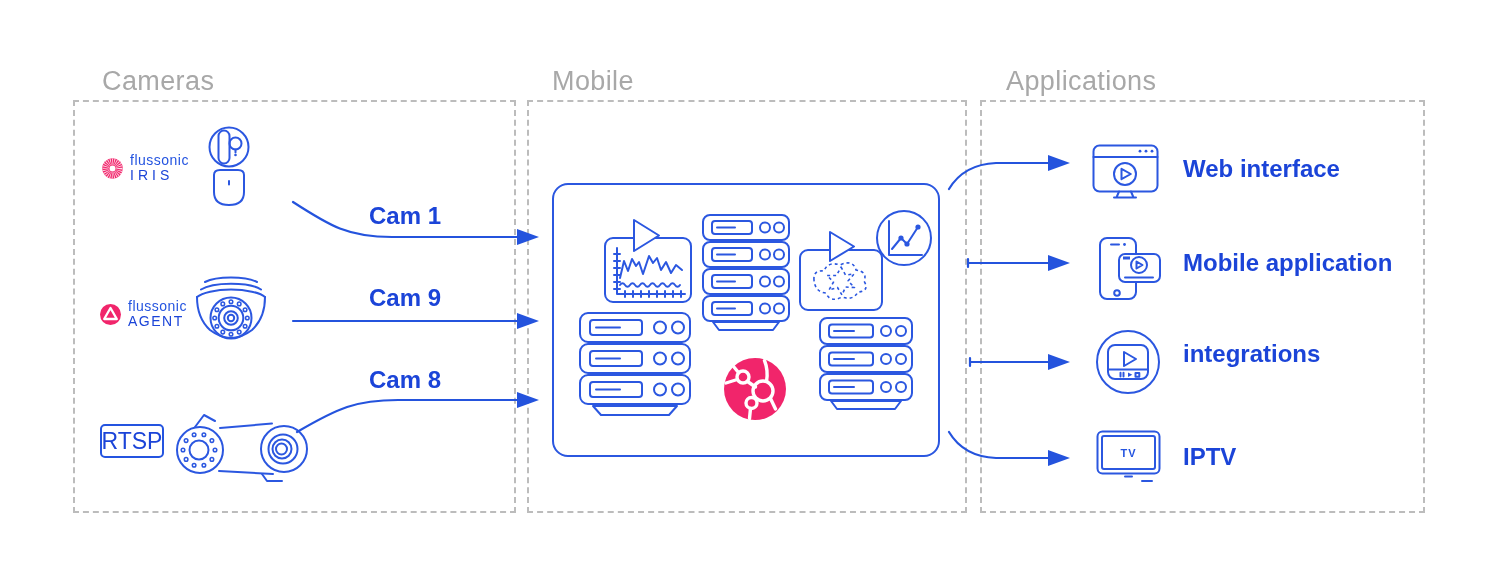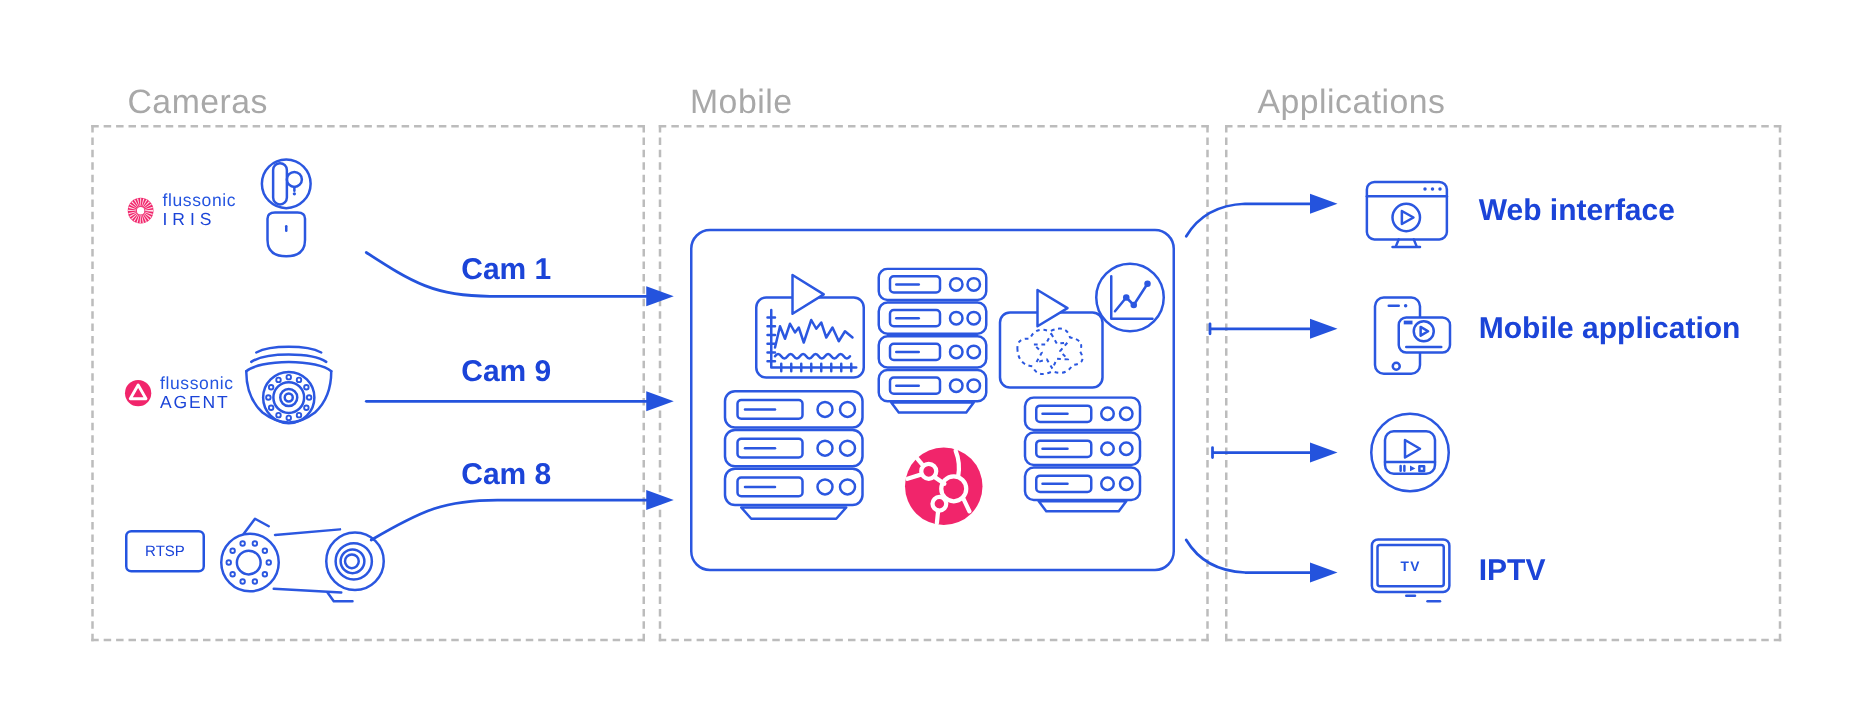--- a/index.html
+++ b/index.html
@@ -10,21 +10,21 @@
   .stream-label{position:absolute;font-size:24px;font-weight:700;color:#1b44d8;}
   .app-label{position:absolute;font-size:24px;font-weight:700;color:#1b44d8;line-height:27px;}
   .logo{position:absolute;display:flex;align-items:flex-start;}
   .logo svg{flex:0 0 auto;margin-top:2px;}
   .logo-text{margin-left:6px;display:flex;flex-direction:column;}
   .logo-brand{font-size:14px;color:#2454e0;letter-spacing:.5px;line-height:11px;}
   .logo-product{font-size:14px;color:#1b44d8;letter-spacing:4px;line-height:19px;font-weight:500;}
   .logo-product.tight{letter-spacing:1.5px;}
   .rtsp-box{position:absolute;left:100px;top:424px;width:60px;height:30px;border:2px solid #2454e0;
             border-radius:5px;display:flex;align-items:center;justify-content:center;
-            font-size:12px;color:#1b44d8;}
+            font-size:23px;color:#1b44d8;}
   .cluster{position:absolute;left:552px;top:183px;width:384px;height:270px;
            border:2px solid #2b57e0;border-radius:16px;background:#fff;}
   .icon{position:absolute;}
   .ln{stroke:#2b57e0;stroke-width:2;fill:none;stroke-linecap:round;stroke-linejoin:round;}
   .fl{fill:#2b57e0;stroke:none;}
   .arrow-line{stroke:#2453dd;stroke-width:2.2;fill:none;stroke-linecap:round;}
   .arrow-head{fill:#2453dd;stroke:none;}
 </style>
 </head>
 <body>
@@ -272,20 +272,21 @@
       <path d="M14,41.5 H54"></path>
       <path d="M30,24 L42,31 L30,38 Z"></path>
     </g>
     <g class="ln" stroke-width="1.8">
       <path d="M26.5,44.8 V48.6 M29.5,44.8 V48.6"></path>
       <rect x="41.5" y="45" width="3.8" height="3.8"></rect>
     </g>
     <path d="M34,44.4 L38.3,46.7 L34,49 Z" class="fl"></path>
   </svg>
   <div class="app-label" style="left:1183px;top:340px;">
+    <div>integrations</div>
   </div>
 
   <svg class="icon" style="left:1096px;top:430px;" width="66" height="54" viewBox="0 0 66 54">
     <g class="ln">
       <rect x="1.5" y="1.5" width="62" height="42" rx="5"></rect>
       <rect x="6" y="6" width="53" height="33" rx="2"></rect>
       <path d="M29,46.5 H36"></path>
       <path d="M46,51 H56"></path>
     </g>
     <text x="32.5" y="27" text-anchor="middle" font-size="11" font-weight="bold" fill="#2454e0" letter-spacing="1" font-family="Liberation Sans, sans-serif">TV</text>

